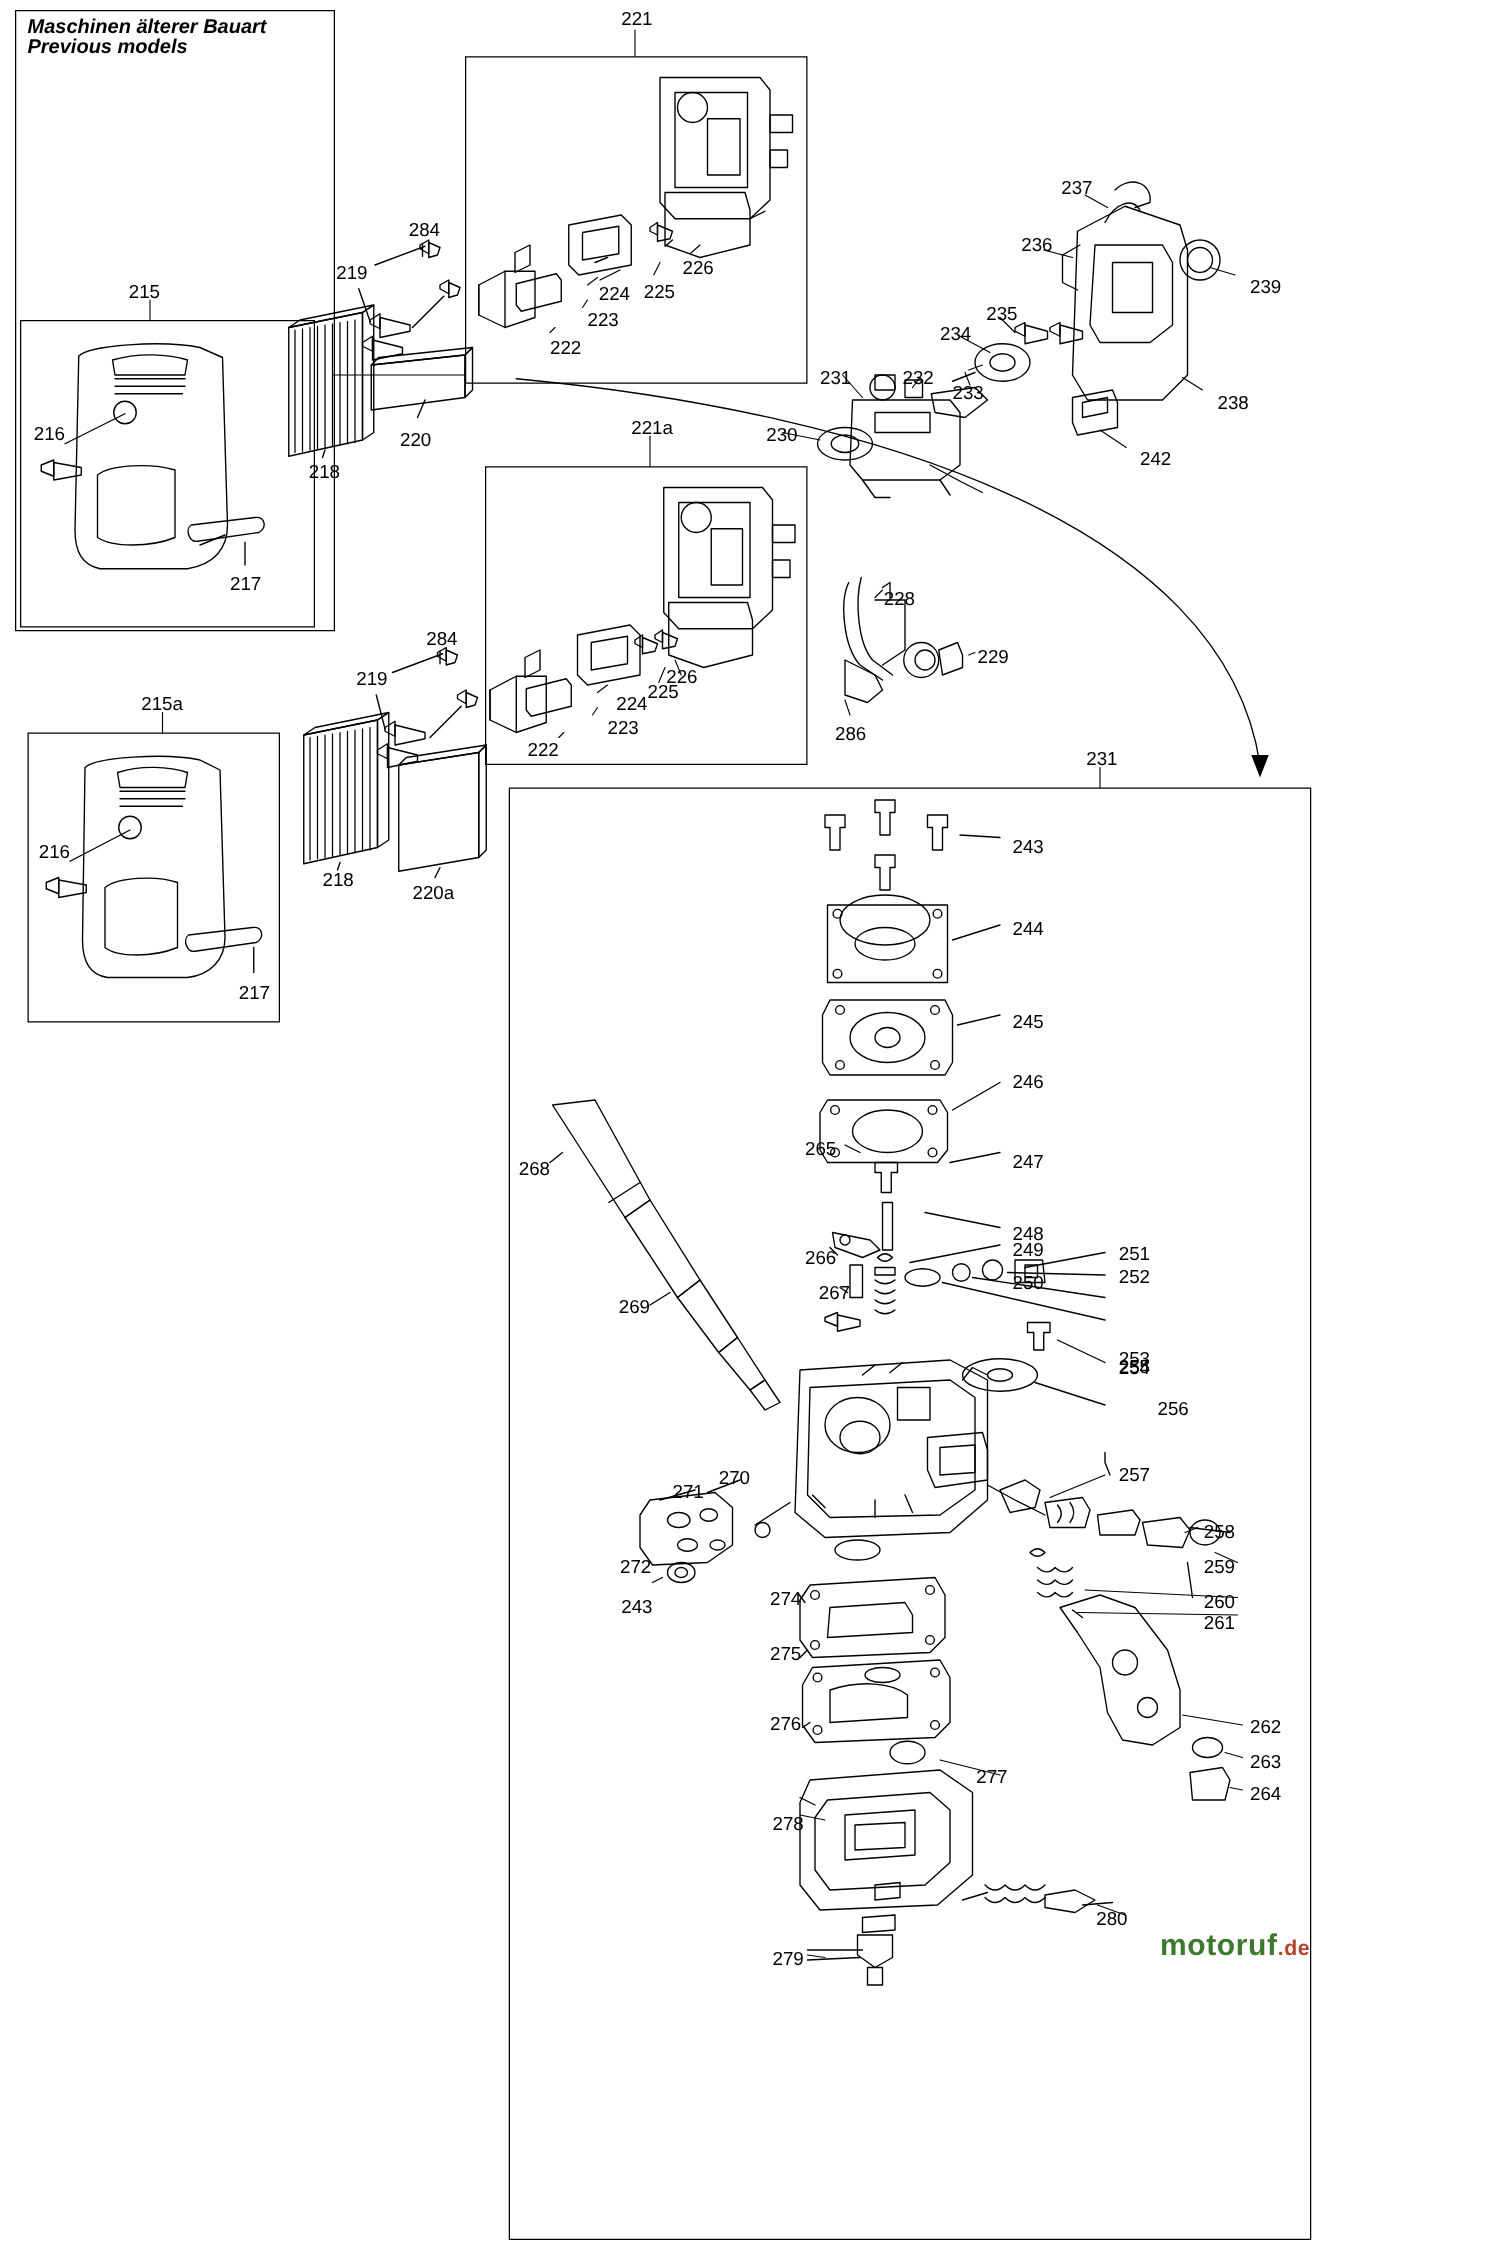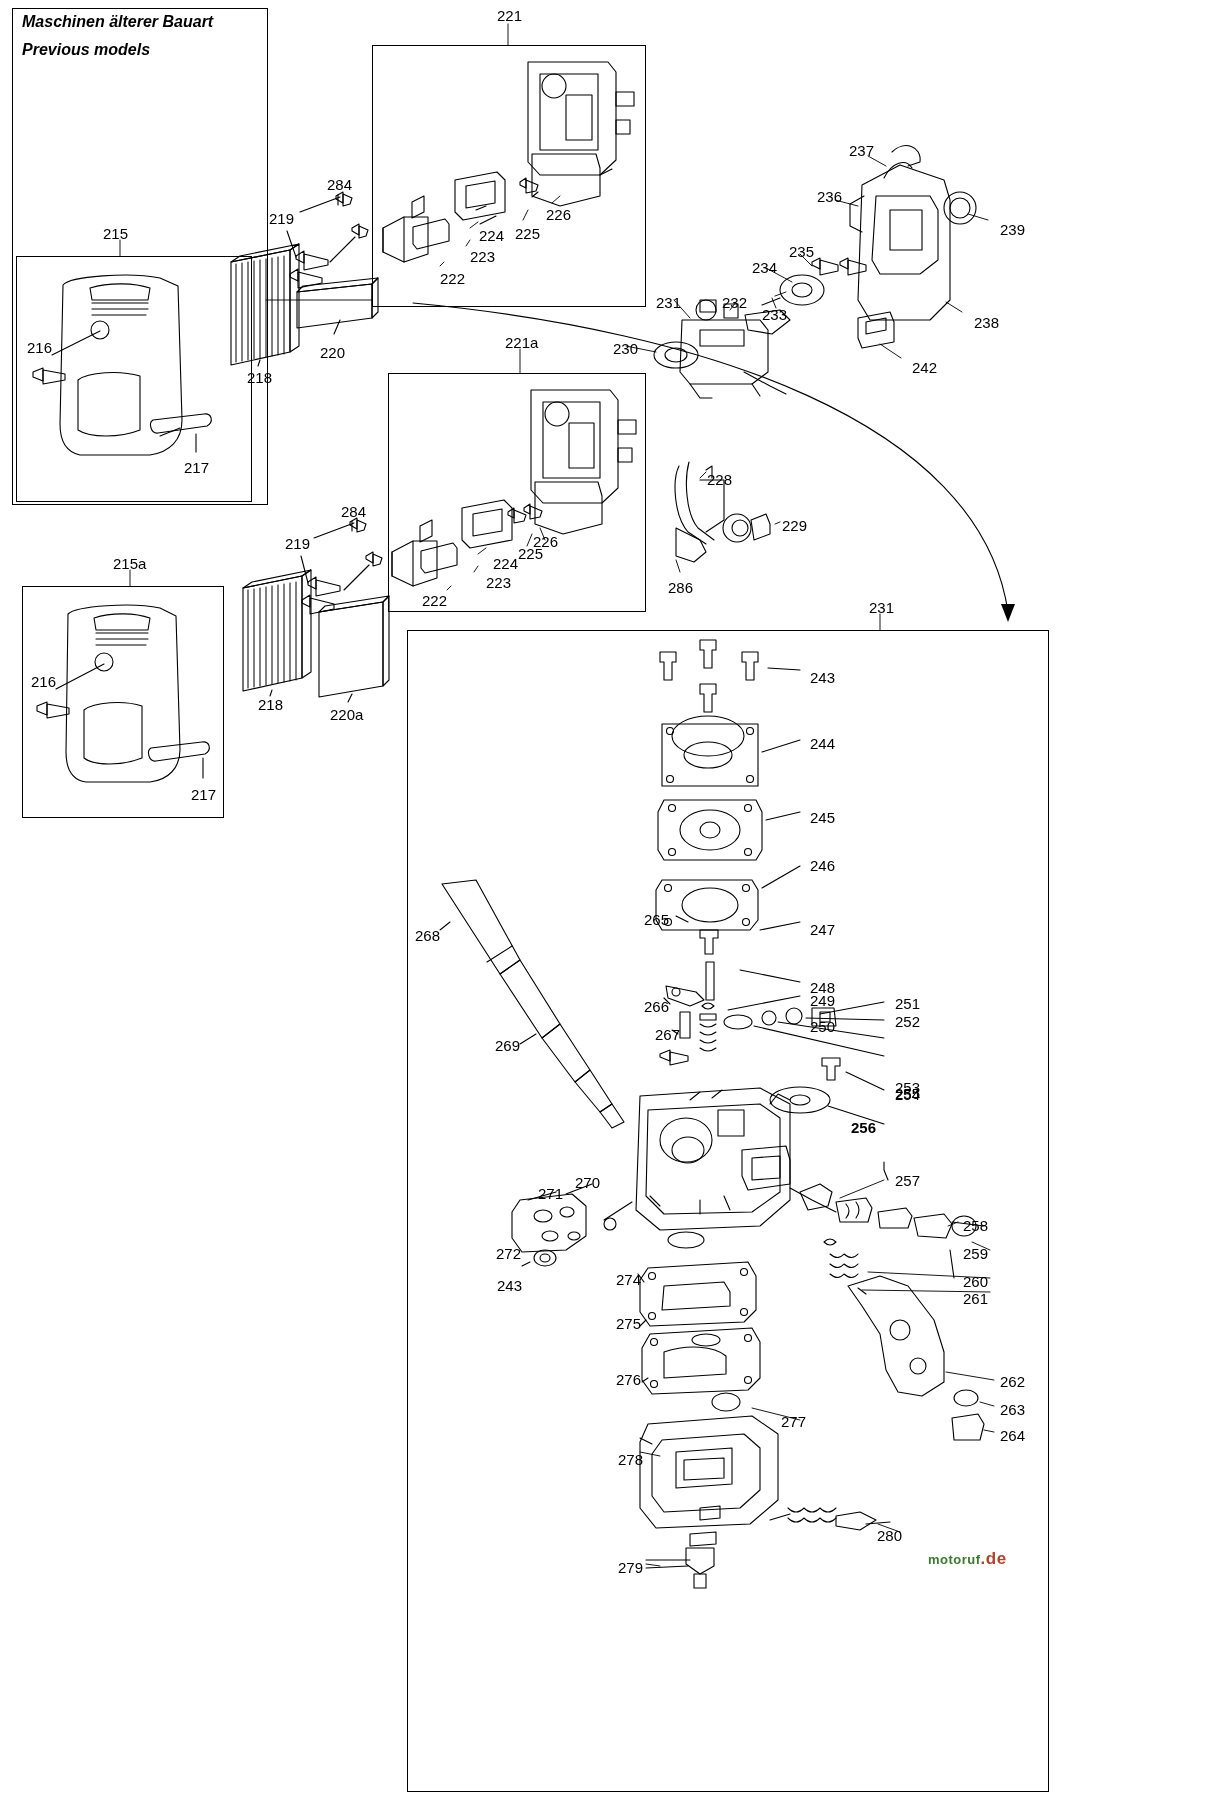--- a/index.html
+++ b/index.html
@@ -4,29 +4,29 @@
 <style>
   html,body{margin:0;padding:0;background:#ffffff;}
   body{font-family:"Liberation Sans", sans-serif;color:#000;}
   #page{position:relative;width:1206px;height:1800px;overflow:hidden;background:#fff;}
   .lbl{position:absolute;font-size:15px;line-height:15px;color:#000;white-space:nowrap;}
   .box{position:absolute;border:1.5px solid #000;background:transparent;}
   .ttl{position:absolute;font-style:italic;font-weight:bold;font-size:16px;line-height:20px;white-space:pre;}
   svg{position:absolute;left:0;top:0;width:1206px;height:1800px;overflow:visible;}
   .wm{position:absolute;font-size:26px;font-weight:bold;color:#3b7a2e;letter-spacing:.5px;}
   .wm .de{color:#b3422a;font-size:17px;font-weight:bold;}
-  .wm .sm{font-size:13px;}
+  .wm .sm{font-size:24px;}
 </style>
 </head>
 <body>
 
 <div id="page">
 
   <div class="ttl" style="left:22px;top:12px;">Maschinen älterer Bauart</div>
-  <div class="ttl" style="left:22px;top:40px;">Previous models</div>
+  <div class="ttl" style="left:22px;top:28px;">Previous models</div>
 
   <div class="box" style="left:12px;top:8px;width:254px;height:495px;"></div>
   <div class="box" style="left:372px;top:45px;width:272px;height:260px;"></div>
   <div class="box" style="left:16px;top:256px;width:234px;height:244px;"></div>
   <div class="box" style="left:388px;top:373px;width:256px;height:237px;"></div>
   <div class="box" style="left:22px;top:586px;width:200px;height:230px;"></div>
   <div class="box" style="left:407px;top:630px;width:640px;height:1160px;"></div>
 
   <svg viewBox="0 0 1206 1800">
     <g fill="none" stroke="#000" stroke-width="1.1" stroke-linejoin="round" stroke-linecap="round">
@@ -488,21 +488,21 @@
   <div class="lbl" style="left:810px;top:993px;">249</div>
   <div class="lbl" style="left:895px;top:996px;">251</div>
   <div class="lbl" style="left:810px;top:1019px;">250</div>
   <div class="lbl" style="left:895px;top:1014px;">252</div>
   <div class="lbl" style="left:655px;top:1027px;">267</div>
   <div class="lbl" style="left:895px;top:1080px;">253</div>
   <div class="lbl" style="left:895px;top:1050px;margin-top:37px;">254</div>
   <div class="lbl" style="left:415px;top:928px;">268</div>
   <div class="lbl" style="left:895px;top:1086px;">255</div>
   <div class="lbl" style="left:495px;top:1038px;">269</div>
-  <div class="lbl" style="left:851px;top:1120px;font-weight:bold;">256</div>
+  <div class="lbl" style="left:926px;top:1120px;">256</div>
   <div class="lbl" style="left:895px;top:1173px;">257</div>
   <div class="lbl" style="left:538px;top:1186px;">271</div>
   <div class="lbl" style="left:575px;top:1175px;">270</div>
   <div class="lbl" style="left:963px;top:1218px;">258</div>
   <div class="lbl" style="left:496px;top:1246px;">272</div>
   <div class="lbl" style="left:963px;top:1246px;">259</div>
   <div class="lbl" style="left:497px;top:1278px;">243</div>
   <div class="lbl" style="left:616px;top:1272px;">274</div>
   <div class="lbl" style="left:963px;top:1274px;">260</div>
   <div class="lbl" style="left:963px;top:1291px;">261</div>

